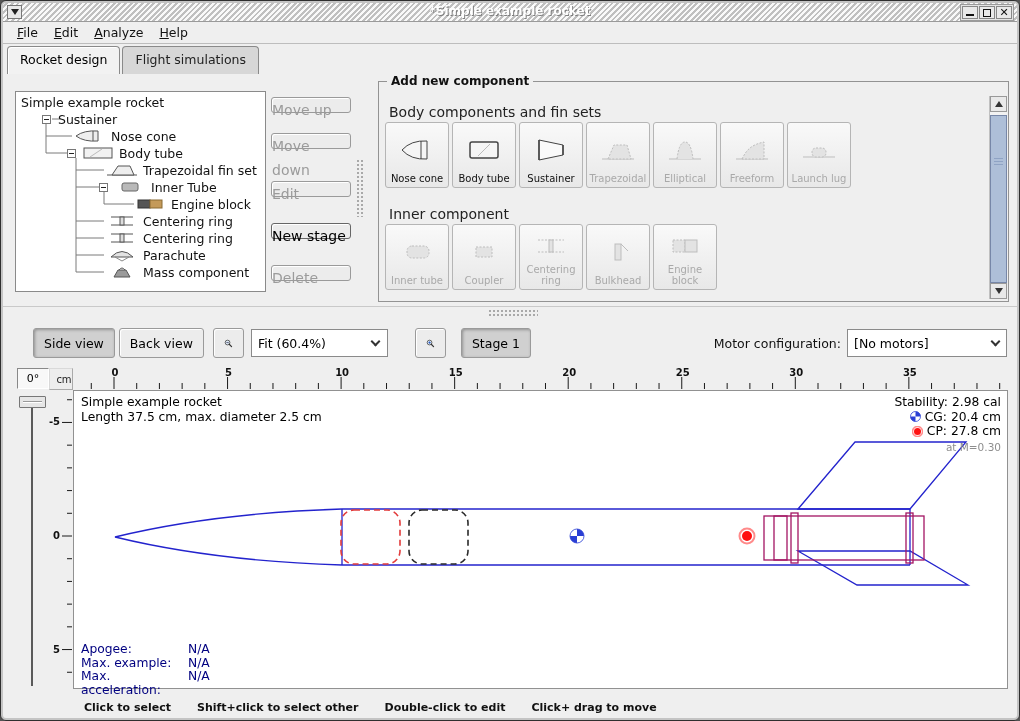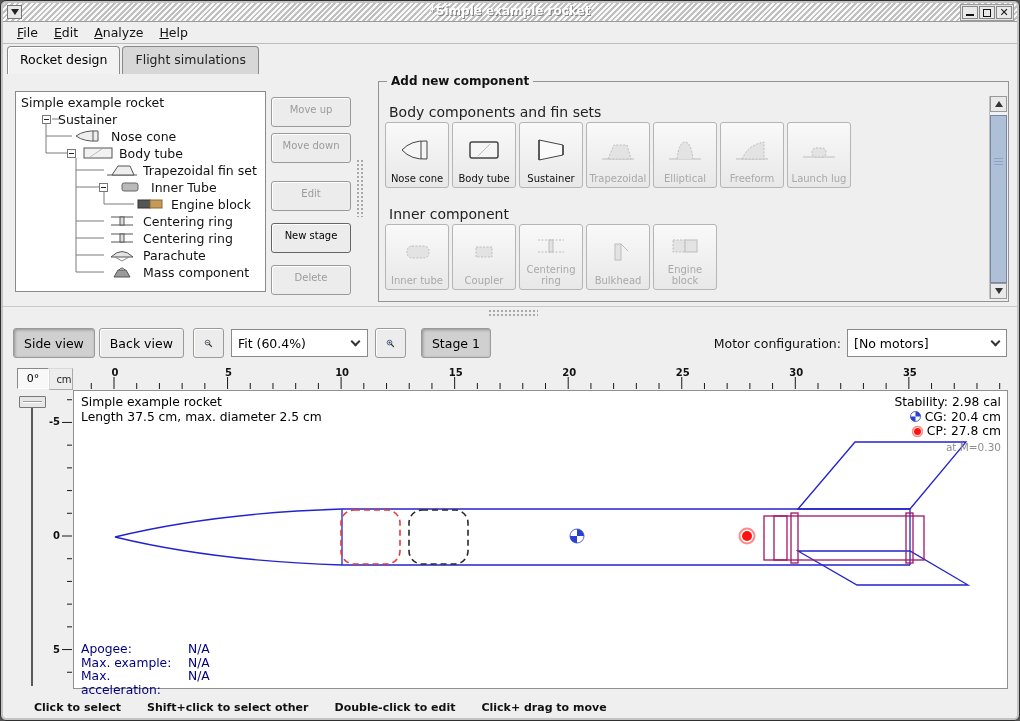--- a/index.html
+++ b/index.html
@@ -38,21 +38,21 @@
   
   #tree-panel{left:14px;top:90px;width:251px;height:201px;background:#fff;border:1px solid #8a8a8a;overflow:hidden;}
   .tree-row{position:absolute;height:17px;width:100%;font-size:12.5px;color:#111;white-space:nowrap;}
   .tree-label{position:absolute;top:1px;}
   .tree-icon{position:absolute;top:1px;width:32px;height:14px;}
   .expander{position:absolute;top:4px;width:9px;height:9px;border:1px solid #777;background:#fff;}
   .expander i{display:block;width:5px;height:1px;background:#222;margin:3px auto 0;}
   #tree-lines{position:absolute;left:0;top:0;}
 
   
-  .side-btn{position:absolute;left:270px;width:80px;height:30px;font-size:10px;text-align:center;line-height:24px;
+  .side-btn{position:absolute;left:270px;width:80px;height:16px;font-size:14px;text-align:left;line-height:24px;
     background:#ececec;border:1px solid #9a9a9a;border-radius:3px;box-shadow:inset 1px 1px 0 #fff;}
   .side-btn.disabled{color:#9b9b9b;}
   .side-btn.enabled{color:#000;border-color:#666;}
   #v-splitter-dots{left:355px;top:158px;width:9px;height:58px;
     background-image:radial-gradient(#a9a9a9 1px,transparent 1.2px);background-size:4px 4px;}
 
   
   #group-box{left:377px;top:80px;width:631px;height:221px;border:1px solid #939393;}
   #group-title{position:absolute;left:8px;top:-8px;background:#efefef;padding:0 4px;font-size:12px;font-weight:bold;color:#111;}
   .section-label{position:absolute;left:10px;font-size:14px;color:#222;}
@@ -77,21 +77,21 @@
 
   
   #h-splitter{left:0;top:305px;width:1018px;height:14px;}
   #h-splitter .dots{position:absolute;left:487px;top:3px;width:50px;height:8px;
     background-image:radial-gradient(#a9a9a9 1px,transparent 1.2px);background-size:4px 4px;}
   #h-splitter .line{position:absolute;left:2px;right:2px;top:0;height:1px;background:#c9c9c9;}
 
   
   #toolbar{left:12px;top:326px;height:32px;display:flex;align-items:center;}
   .tb-btn{height:30px;font-size:12.5px;padding:0 10px;background:#ececec;border:1px solid #9a9a9a;border-radius:3px;
-    box-shadow:inset 1px 1px 0 #fff;display:flex;align-items:center;justify-content:center;color:#000;}
+    box-shadow:inset 1px 1px 0 #fff;display:flex;align-items:center;justify-content:center;color:#000;margin-left:20px;}
   .tb-btn.pressed{background:#d0d0d0;box-shadow:inset 1px 1px 3px rgba(0,0,0,.3);}
   .icon-btn{width:31px;}
   .combo{height:28px;background:#fff;border:1px solid #8a8a8a;display:flex;align-items:center;font-size:12.5px;}
   .combo .val{flex:1;padding:0 6px;white-space:nowrap;overflow:hidden;}
   .combo .arr{width:22px;align-self:stretch;display:flex;align-items:center;justify-content:center;}
   .chev{width:7px;height:7px;border-right:2px solid #333;border-bottom:2px solid #333;transform:rotate(45deg);margin-top:-4px;}
   #zoom-combo{width:137px;margin:0 7px;gap:36px;}
   #motor-area{position:absolute;right:12px;top:326px;height:32px;display:flex;align-items:center;gap:6px;}
   #motor-label{font-size:12.5px;color:#111;}
   #motor-combo{width:160px;}
@@ -112,21 +112,21 @@
 
   .canvas-info{position:absolute;left:7px;top:4px;font-size:12.3px;color:#000;line-height:15px;}
   #stab-block{position:absolute;right:6px;top:4px;font-size:12.3px;color:#000;text-align:right;line-height:14.5px;}
   #stab-block .row{display:flex;justify-content:flex-end;align-items:center;gap:4px;}
   #mach-note{font-size:10.5px;color:#8e8e8e;margin-top:1px;}
   #results{position:absolute;left:7px;top:252px;font-size:12.3px;color:#000080;line-height:13.5px;}
   #results .rrow{display:flex;}
   #results .rlabel{width:107px;}
 
   
-  #statusbar{left:0;top:694px;width:1018px;height:24px;display:flex;gap:26px;padding-left:33px;align-items:center;}
+  #statusbar{left:0;top:694px;width:1018px;height:24px;display:flex;gap:26px;padding-left:83px;align-items:center;}
   #statusbar span{font-size:11px;font-weight:bold;color:#111;}
 </style>
 </head>
 <body>
 
 <div id="window">
 
   <div id="titlebar" class="abs">
     <div id="win-menu-btn">
         <span class="tri"></span>

